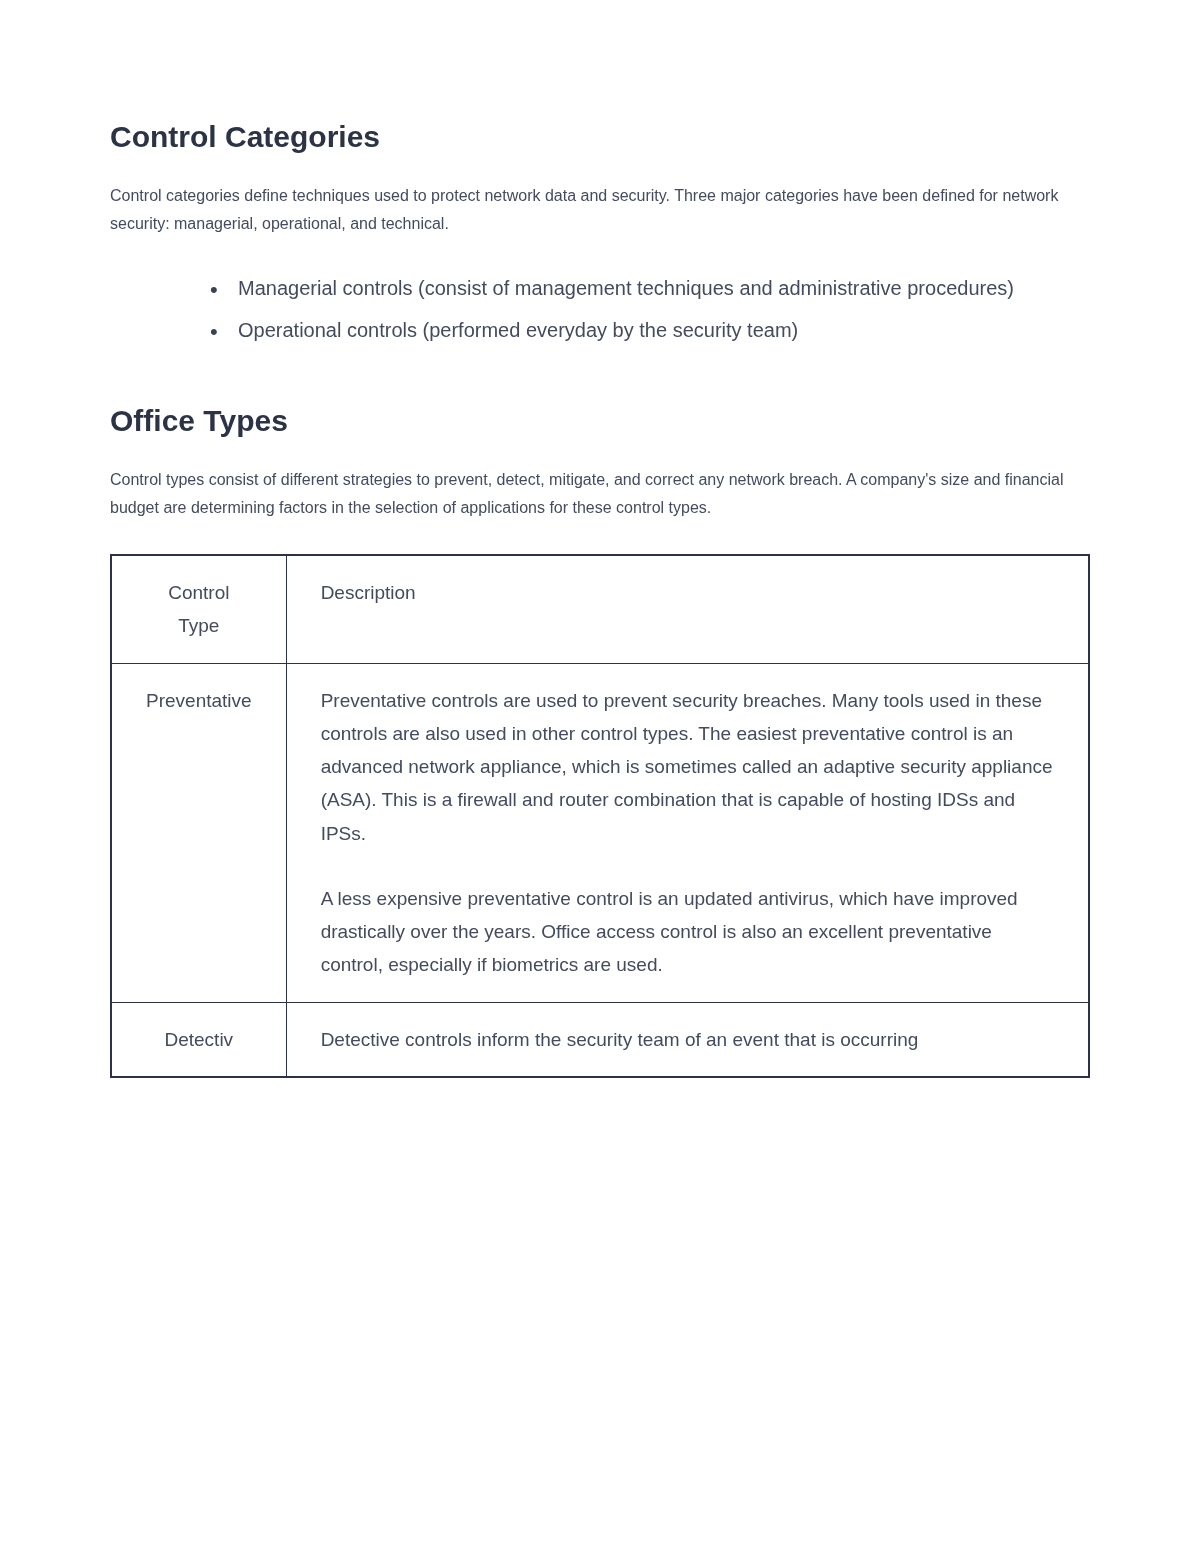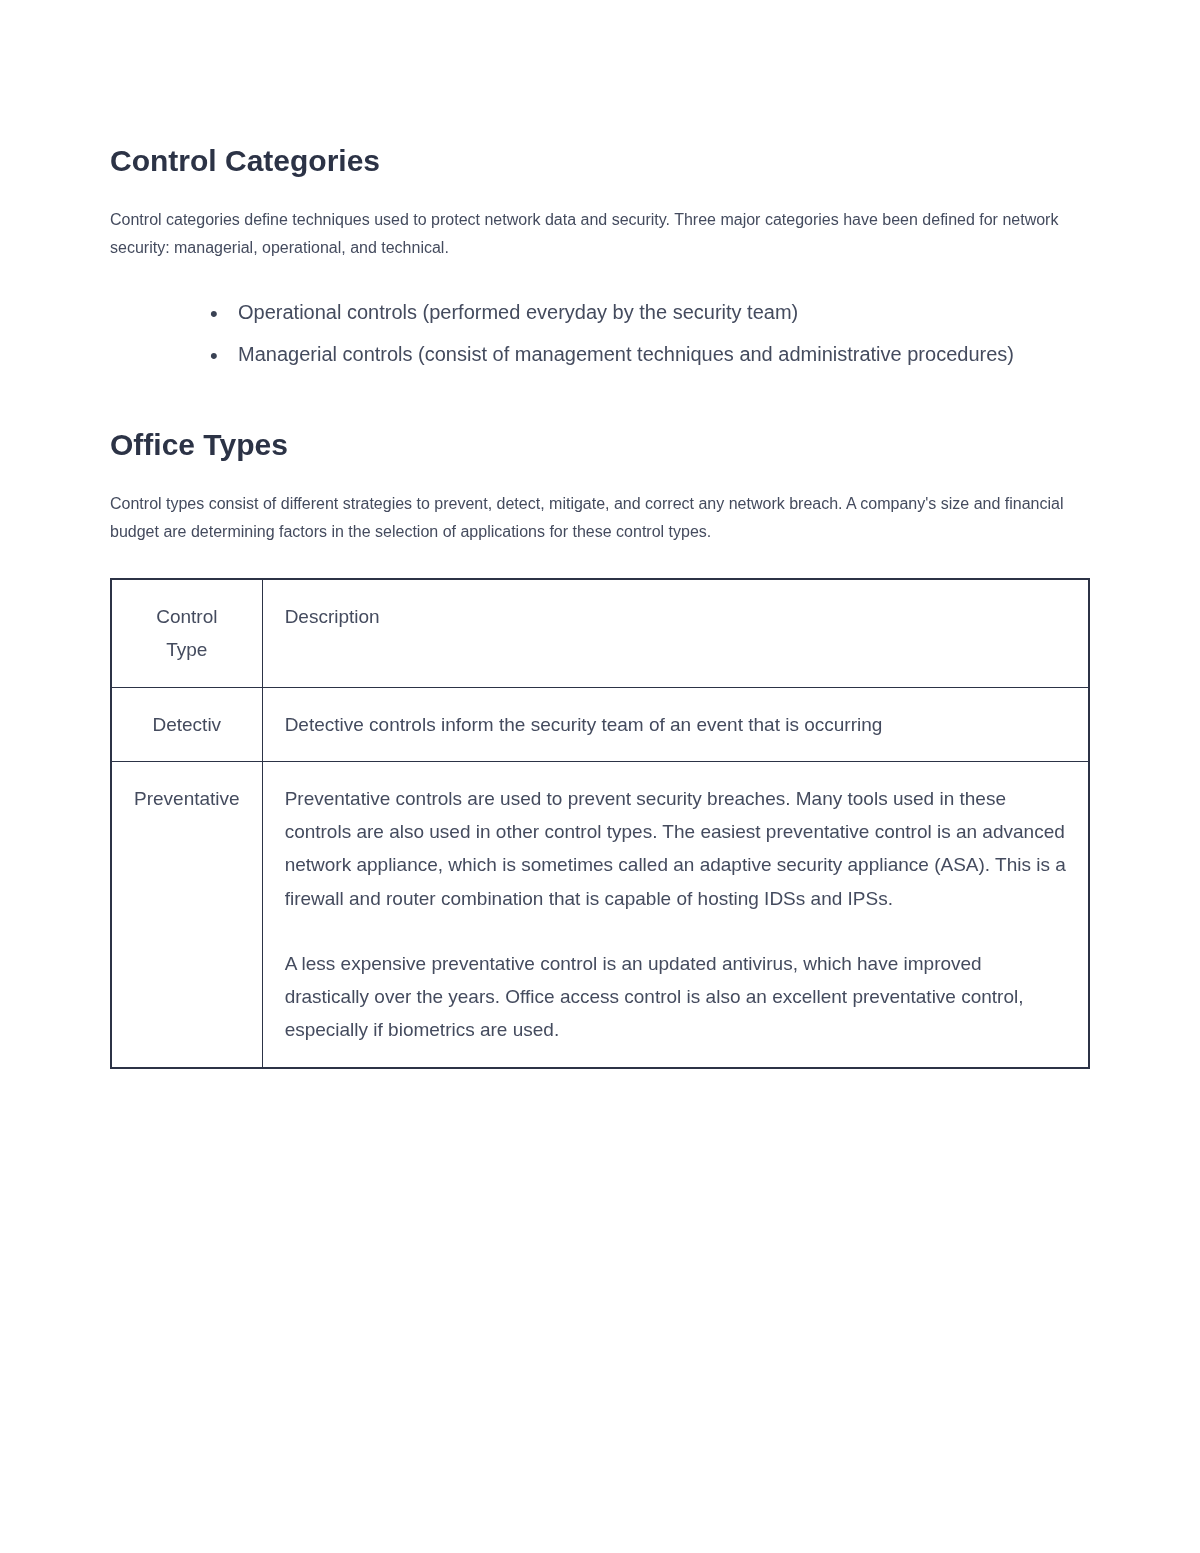--- a/index.html
+++ b/index.html
@@ -12,21 +12,20 @@
       background: #ffffff;
       width: 1200px;
       padding: 120px 110px 80px 110px;
       color: #3a4254;
     }
     h1 {
       font-size: 30px;
       font-weight: 700;
       color: #2c3346;
       margin-bottom: 28px;
-      margin-top: 24px;
     }
     p.body-text {
       font-size: 16px;
       line-height: 1.75;
       color: #444b5e;
       margin-bottom: 32px;
     }
     ul.bullet-list {
       list-style: none;
       padding-left: 100px;
@@ -49,21 +48,21 @@
       color: #3a4254;
     }
     table.control-table {
       width: 100%;
       border-collapse: collapse;
       border: 2px solid #2c3346;
       margin-top: 10px;
     }
     table.control-table td {
       border: 1.5px solid #2c3346;
-      padding: 20px 22px;
+      padding: 20px 34px;
       vertical-align: top;
       font-size: 19px;
       line-height: 1.75;
       color: #444b5e;
     }
     table.control-table td.col-type {
       width: 140px;
       text-align: center;
     }
     table.control-table td.col-desc {
@@ -78,41 +77,41 @@
     }
   </style>
 </head>
 <body>
 
 <h1>Control Categories</h1>
 
 <p class="body-text">Control categories define techniques used to protect network data and security. Three major categories have been defined for network security: managerial, operational, and technical.</p>
 
 <ul class="bullet-list">
+  <li>Managerial controls (consist of management techniques and administrative procedures)</li>
   <li>Operational controls (performed everyday by the security team)</li>
-  <li>Managerial controls (consist of management techniques and administrative procedures)</li>
 </ul>
 
 <h1>Office Types</h1>
 
 <p class="body-text">Control types consist of different strategies to prevent, detect, mitigate, and correct any network breach. A company's size and financial budget are determining factors in the selection of applications for these control types.</p>
 
 <table class="control-table">
   <tbody>
       <tr>
     <td class="col-type">Control Type</td>
     <td class="col-desc">Description</td>
   </tr>
   <tr>
-    <td class="col-type">Detectiv</td>
-    <td class="col-desc">
-      <div class="desc-para">Detective controls inform the security team of an event that is occurring</div>
-    </td>
-  </tr>
-  <tr>
     <td class="col-type">Preventative</td>
     <td class="col-desc">
       <div class="desc-para">Preventative controls are used to prevent security breaches. Many tools used in these controls are also used in other control types. The easiest preventative control is an advanced network appliance, which is sometimes called an adaptive security appliance (ASA). This is a firewall and router combination that is capable of hosting IDSs and IPSs.</div>
       <div class="desc-para">A less expensive preventative control is an updated antivirus, which have improved drastically over the years. Office access control is also an excellent preventative control, especially if biometrics are used.</div>
     </td>
   </tr>
+  <tr>
+    <td class="col-type">Detectiv</td>
+    <td class="col-desc">
+      <div class="desc-para">Detective controls inform the security team of an event that is occurring</div>
+    </td>
+  </tr>
 </tbody>
   </table>
 
 </body></html>

